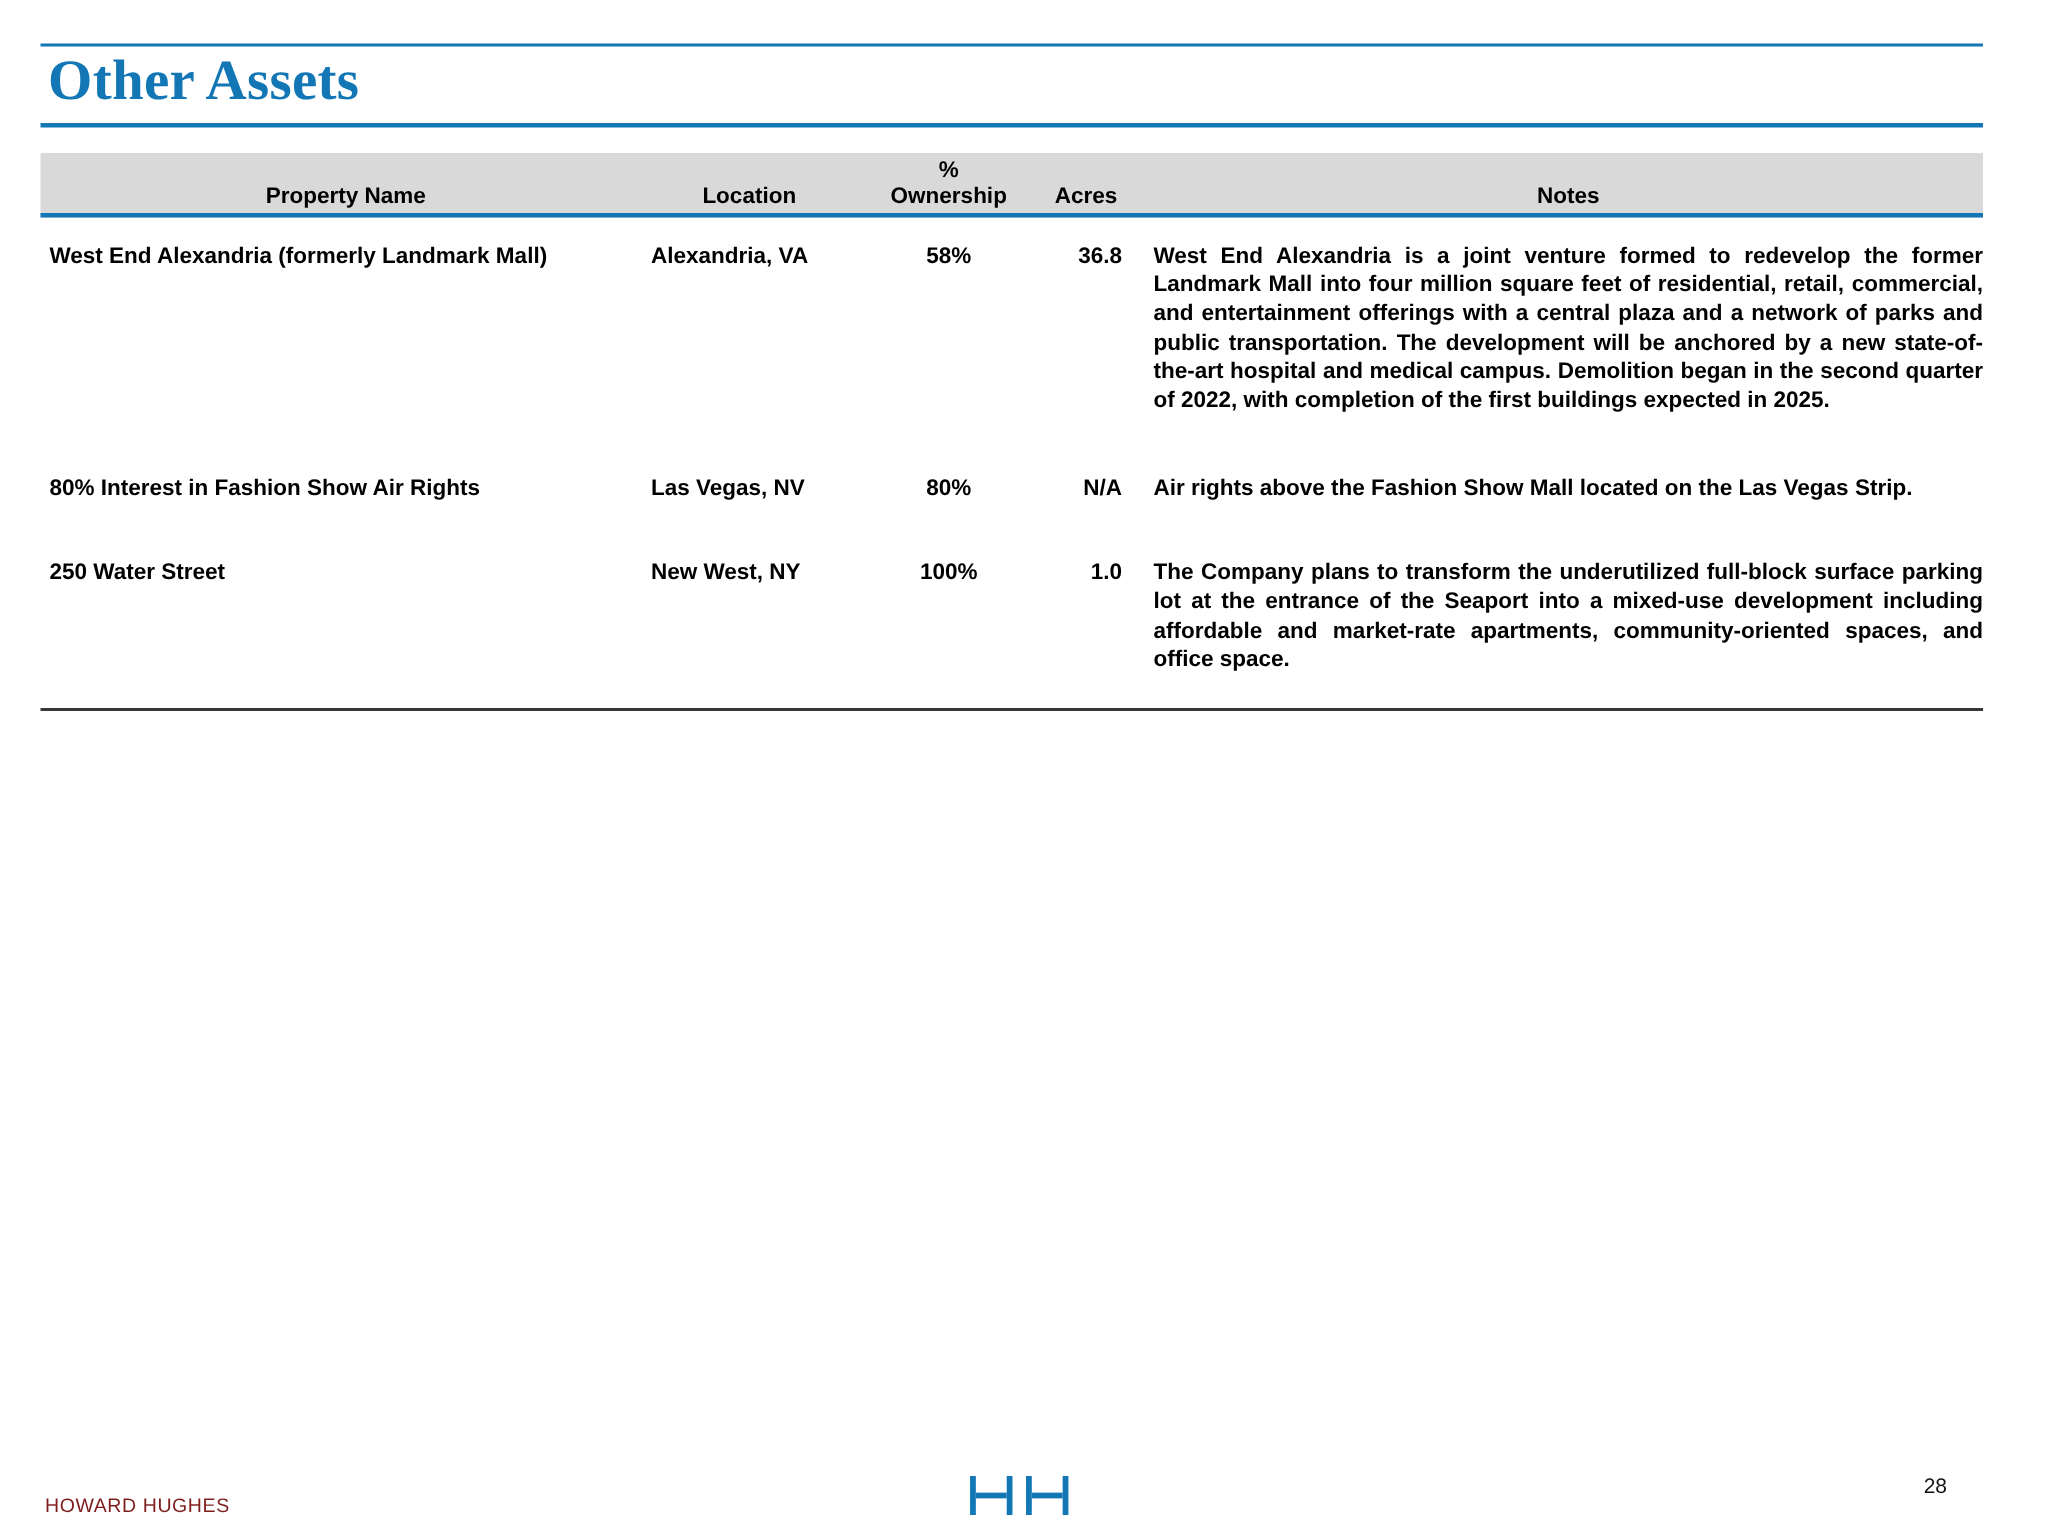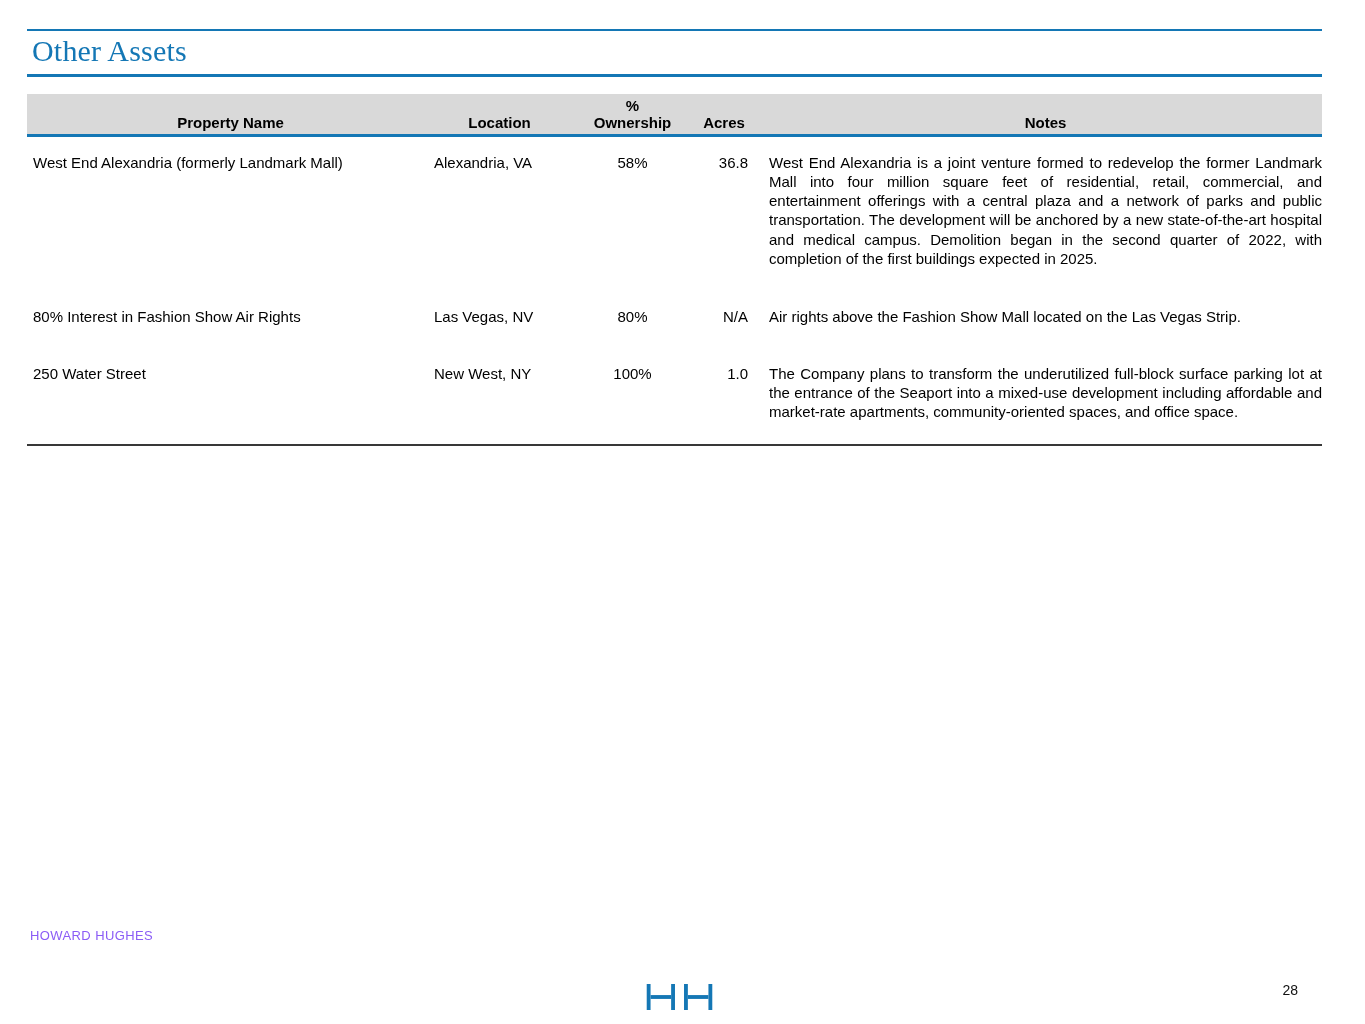--- a/index.html
+++ b/index.html
@@ -25,22 +25,22 @@
   
   .title-block {
     margin-top: 29px;
     border-top: 2px solid #1477b5;
     border-bottom: 3px solid #1477b5;
     padding: 4px 0 7px 5px;
   }
   .title-block h1 {
     margin: 0;
     font-family: "Liberation Serif", "DejaVu Serif", serif;
-    font-weight: normal;
-    font-size: 30px;
+    font-weight: bold;
+    font-size: 38px;
     line-height: 1.05;
     color: #1477b5;
     letter-spacing: 0.2px;
   }
   
   .grid-cols {
     display: grid;
     grid-template-columns: 407px 131px 135px 48px 1fr;
   }
   .table-header {
@@ -57,20 +57,21 @@
   }
   .table-header .cell {
     text-align: center;
   }
   .table-header .cell.notes-h {
     padding-left: 21px;
   }
   .trow {
     font-size: 15px;
     line-height: 19.3px;
+    font-weight: bold;
   }
   .trow .property {
     padding-left: 6px;
     padding-right: 12px;
   }
   .trow .ownership { text-align: center; }
   .trow .acres { text-align: right; }
   .trow .notes {
     padding-left: 21px;
     text-align: justify;
@@ -80,24 +81,24 @@
   .row-3 { margin-top: 37px; }
   .table-bottom-rule {
     margin-top: 23px;
     border-top: 2px solid #383838;
     height: 0;
   }
   
   .footer-brand {
     position: absolute;
     left: 30px;
-    top: 928px;
+    top: 996px;
     font-size: 13px;
     letter-spacing: 0.4px;
-    color: #8b5cf6;
+    color: #7f1d1d;
   }
   .footer-logo {
     position: absolute;
     left: 646px;
     top: 984px;
     width: 67px;
     height: 26px;
   }
   .page-number {
     position: absolute;

